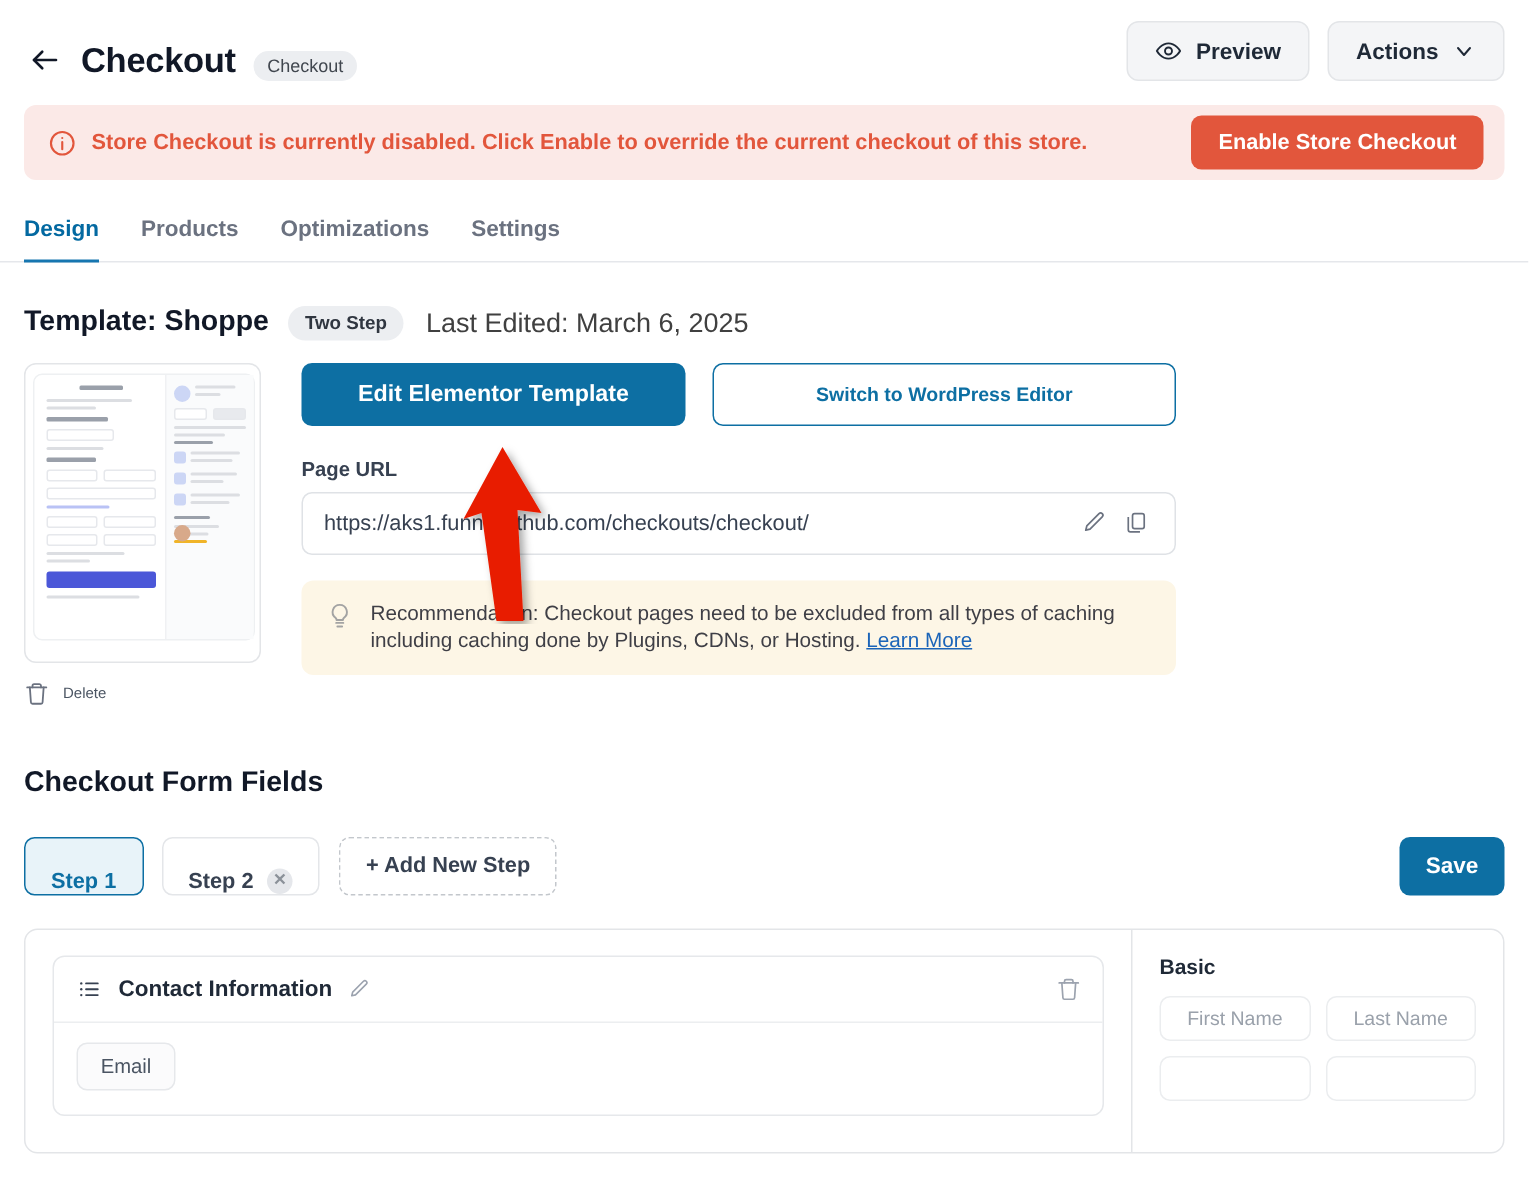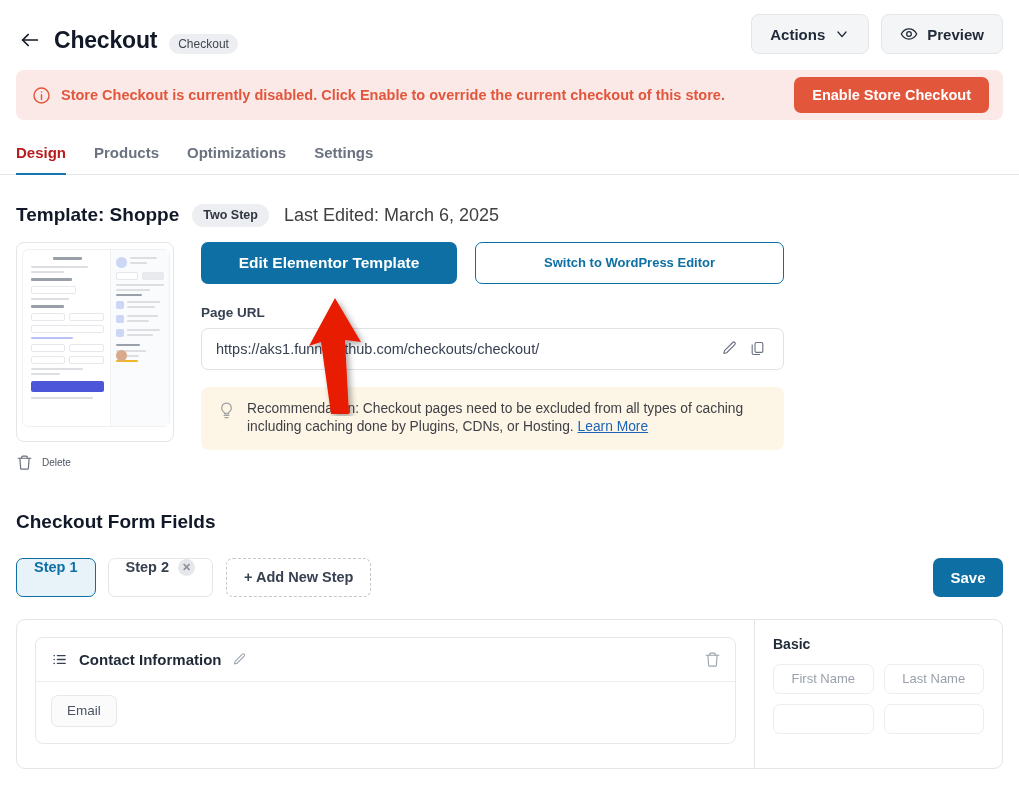--- a/index.html
+++ b/index.html
@@ -79,21 +79,21 @@
     display: flex; gap: 0;
     border-bottom: 1px solid #e5e7eb;
   }
   .tab {
     font-size: 15px; font-weight: 600; color: #6b7280;
     padding: 0 14px 13px 14px;
     cursor: pointer;
     position: relative;
   }
   .tab:first-child { padding-left: 0; }
-  .tab.active { color: #b91c1c; }
+  .tab.active { color: #0369a1; }
   .tab.active::after {
     content: ""; position: absolute;
     left: 0; right: 14px; bottom: -1px; height: 2.5px;
     background: #1676b0;
   }
 
   
   .tmpl-head {
     display: flex; align-items: center;
     padding: 0 16px; margin-top: 29px;
@@ -191,21 +191,21 @@
   .cff-title {
     padding: 0 16px; margin-top: 40px;
     font-size: 19px; font-weight: 700; color: #111827;
   }
   .steps-row {
     padding: 0 16px; margin-top: 25px;
     display: flex; align-items: center;
   }
   .step-chip {
     height: 39px; border-radius: 7px;
-    display: inline-flex; align-items: flex-start; gap: 9px;
+    display: inline-flex; align-items: flex-end; gap: 9px;
     padding: 0 17px;
     font-size: 14.5px; font-weight: 600;
     border: 1px solid #e4e6e9; background: #fff; color: #374151;
     cursor: pointer;
   }
   .step-chip.active {
     background: #e8f3f9; border: 1.5px solid #0d6fa3; color: #0d6fa3;
   }
   .step-chip + .step-chip { margin-left: 12px; }
   .step-x {
@@ -300,35 +300,35 @@
     <div class="back-arrow">
       <svg width="22" height="22" viewBox="0 0 24 24" fill="none" stroke="#111827" stroke-width="1.9" stroke-linecap="round" stroke-linejoin="round">
         <line x1="20" y1="12" x2="4" y2="12"></line>
           <polyline points="10,18 4,12 10,6"></polyline>
       </svg>
     </div>
     <div class="page-title">Checkout</div>
     <div class="title-chip">Checkout</div>
     <div class="header-spacer"></div>
     <button class="hbtn">
-      <span>Actions</span>
-      <span style="display:flex">
-        <svg width="16" height="16" viewBox="0 0 24 24" fill="none" stroke="#1f2937" stroke-width="2" stroke-linecap="round" stroke-linejoin="round">
-          <polyline points="6,9 12,16 18,9"></polyline>
-        </svg>
-      </span>
-    </button>
-    <button class="hbtn">
       <span style="display:flex">
         <svg width="18" height="18" viewBox="0 0 24 24" fill="none" stroke="#1f2937" stroke-width="1.7">
           <path d="M1.7 12S5.5 5.2 12 5.2 22.3 12 22.3 12 18.5 18.8 12 18.8 1.7 12 1.7 12z"></path>
           <circle cx="12" cy="12" r="3.1"></circle>
         </svg>
       </span>
       <span>Preview</span>
+    </button>
+    <button class="hbtn">
+      <span>Actions</span>
+      <span style="display:flex">
+        <svg width="16" height="16" viewBox="0 0 24 24" fill="none" stroke="#1f2937" stroke-width="2" stroke-linecap="round" stroke-linejoin="round">
+          <polyline points="6,9 12,16 18,9"></polyline>
+        </svg>
+      </span>
     </button>
   </div>
 
   <div class="alert">
     <span class="alert-icon">
       <svg width="19" height="19" viewBox="0 0 24 24" fill="none" stroke="#e2563c" stroke-width="1.8">
         <circle cx="12" cy="12" r="9.5"></circle>
           <line x1="12" y1="11" x2="12" y2="17" stroke-linecap="round"></line>
         <circle cx="12" cy="7.6" r="0.9" fill="#e2563c" stroke="none"></circle>
       </svg>

